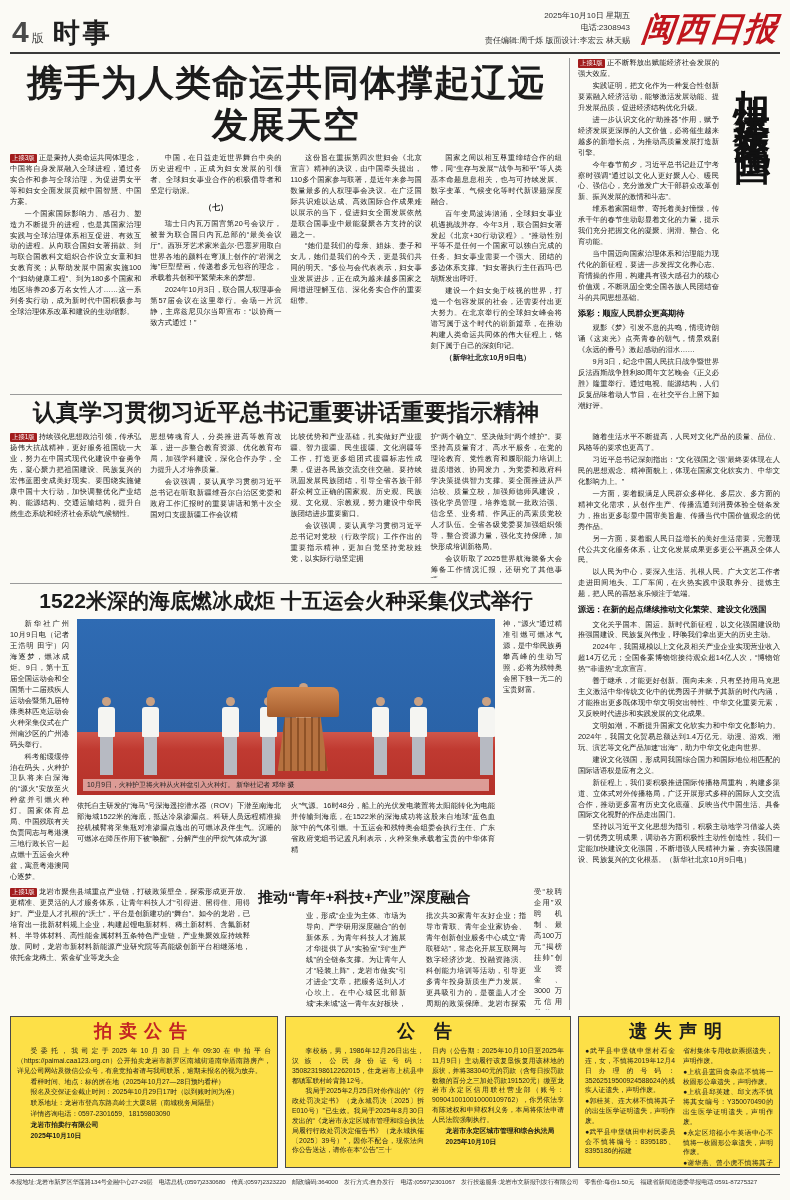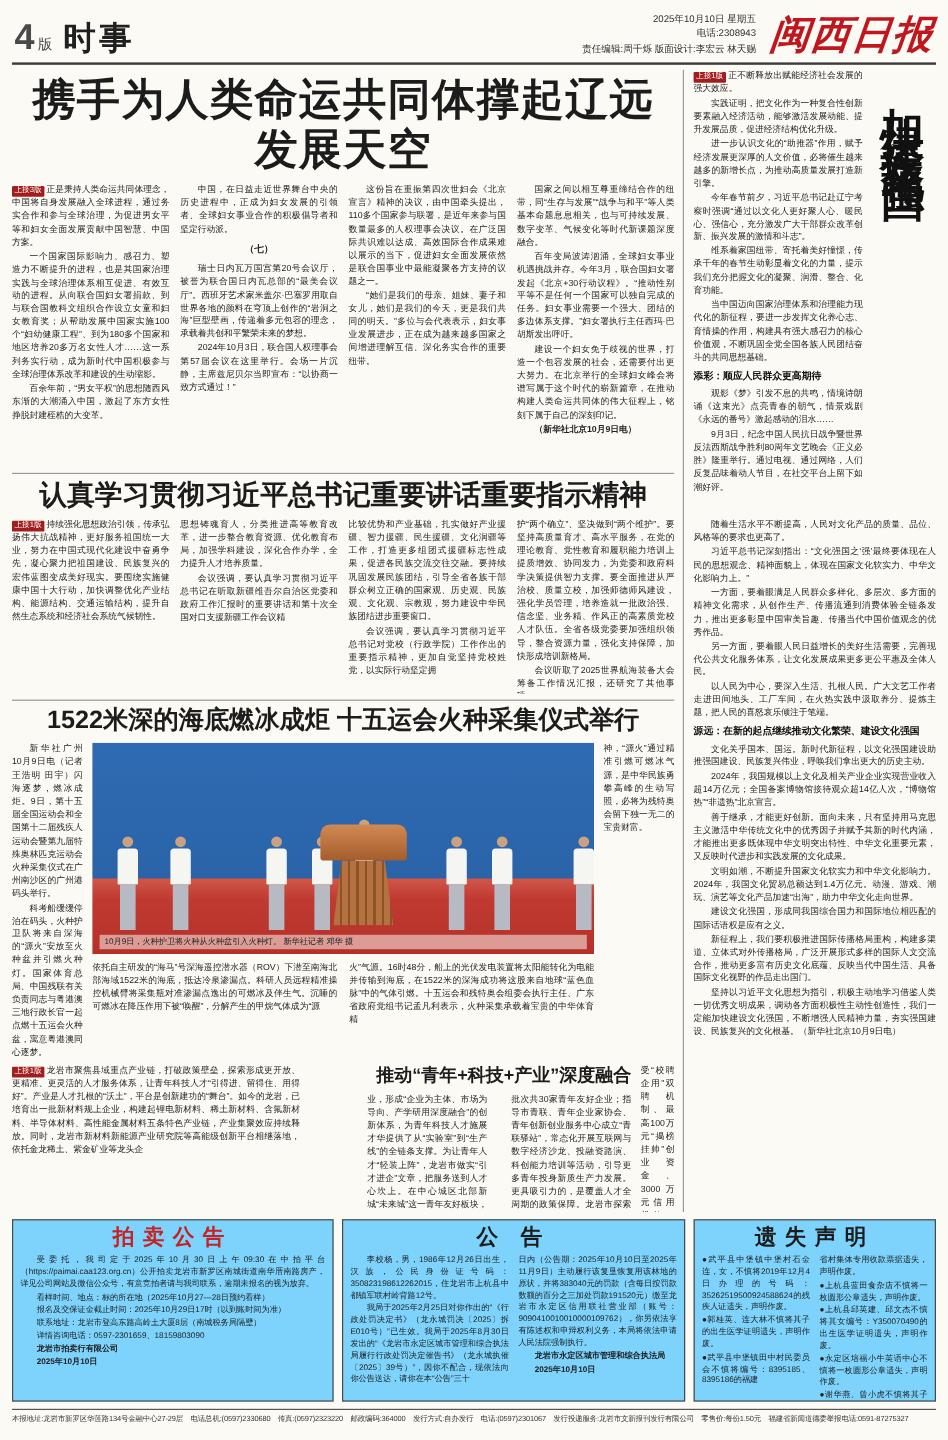--- a/index.html
+++ b/index.html
@@ -54,34 +54,34 @@
   .ped-base{width:50px;height:54px;margin:0 auto;
             background:repeating-linear-gradient(90deg,#b5713f 0 5px,#8e5227 5px 7px);
             clip-path:polygon(14% 0,86% 0,100% 100%,0 100%);}
   .cap{position:absolute;left:6px;right:6px;bottom:4px;background:rgba(252,243,238,0.55);
        font-size:6.8px;padding:1px 4px;color:#222;}
   .under{display:flex;gap:10px;margin-top:6px;height:74px;overflow:hidden;}
   .b-row{display:flex;gap:8px;margin-top:6px;height:172px;overflow:hidden;}
   .b-col1{width:140px;}
   .sub-article{flex:1;display:flex;gap:8px;}
   .sub-main{width:268px;}
-  .sub-h{font-size:15px;font-weight:900;text-align:right;margin:1px 0 5px;line-height:1.2;}
+  .sub-h{font-size:15px;font-weight:900;text-align:left;margin:1px 0 5px;line-height:1.2;}
   .sub-cols{display:flex;gap:20px;margin-left:48px;}
   .sub-col3{flex:1;}
   
   .vwrap{display:flex;gap:6px;}
   .rcol-text{width:141px;font-size:7.3px;line-height:1.5;text-align:justify;color:#222;}
   .vtitle{writing-mode:vertical-rl;text-orientation:upright;font-size:36px;font-weight:900;
           letter-spacing:9px;line-height:1.2;height:368px;margin:2px auto 0;color:#111;}
   .subhead{font-weight:bold;font-size:8.2px;margin:4px 0 3px;color:#111;}
   .wide{font-size:7.3px;line-height:1.5;text-align:justify;color:#222;margin-top:4px;}
   
   .notices{display:flex;gap:7px;margin-top:6px;height:152px;}
   .box{border:1.5px solid #4a4a4a;padding:4px 6px;box-sizing:border-box;overflow:hidden;
-       font-size:6.8px;line-height:1.45;text-align:justify;background:#7dd3fc;}
+       font-size:6.8px;line-height:1.45;text-align:justify;background:#fde047;}
   .box1{width:268px;}
   .box2{width:286px;}
   .box3{flex:1;}
   .box-title{text-align:center;font-size:18px;font-weight:900;letter-spacing:7px;margin:1px 0 4px;line-height:1.1;}
   .red{color:#c32323;}
   .cols2{display:flex;gap:8px;}
   .cols2 .bcol{flex:1;}
   
   .footer{border-top:1px solid #555;margin-top:6px;padding-top:3px;font-size:6.2px;color:#333;
           white-space:nowrap;overflow:hidden;letter-spacing:-0.1px;}
@@ -110,21 +110,20 @@
   <div class="main">
 
     <div class="leftarea">
 
       <div>
         <div class="h1">携手为人类命运共同体撑起辽远发展天空</div>
         <div class="cols a1cols">
           <div class="col">
             <p class="t0"><span class="tag">上接3版</span><span>正是秉持人类命运共同体理念，中国将自身发展融入全球进程，通过务实合作和参与全球治理，为促进男女平等和妇女全面发展贡献中国智慧、中国方案。</span></p>
             <p class="t">一个国家国际影响力、感召力、塑造力不断提升的进程，也是其国家治理实践与全球治理体系相互促进、有效互动的进程。从向联合国妇女署捐款、到与联合国教科文组织合作设立女童和妇女教育奖；从帮助发展中国家实施100个“妇幼健康工程”、到为180多个国家和地区培养20多万名女性人才……这一系列务实行动，成为新时代中国积极参与全球治理体系改革和建设的生动缩影。</p>
-            <p class="t">百余年前，“男女平权”的思想随西风东渐的大潮涌入中国，激起了东方女性挣脱封建桎梏的大变革。</p>
           </div>
           <div class="col">
             <p class="t">中国，在日益走近世界舞台中央的历史进程中，正成为妇女发展的引领者、全球妇女事业合作的积极倡导者和坚定行动派。</p>
             <p class="marker">（七）</p>
             <p class="t">瑞士日内瓦万国宫第20号会议厅，被誉为联合国日内瓦总部的“最美会议厅”。西班牙艺术家米盖尔·巴塞罗用取自世界各地的颜料在穹顶上创作的“岩洞之海”巨型壁画，传递着多元包容的理念，承载着共创和平繁荣未来的梦想。</p>
             <p class="t">2024年10月3日，联合国人权理事会第57届会议在这里举行。会场一片沉静，主席兹尼贝尔当即宣布：“以协商一致方式通过！”</p>
           </div>
           <div class="col">
             <p class="t">这份旨在重振第四次世妇会《北京宣言》精神的决议，由中国牵头提出，110多个国家参与联署，是近年来参与国数量最多的人权理事会决议。在广泛国际共识难以达成、高效国际合作成果难以展示的当下，促进妇女全面发展依然是联合国事业中最能凝聚各方支持的议题之一。</p>
             <p class="t">“她们是我们的母亲、姐妹、妻子和女儿，她们是我们的今天，更是我们共同的明天。”多位与会代表表示，妇女事业发展进步，正在成为越来越多国家之间增进理解互信、深化务实合作的重要纽带。</p>
@@ -260,21 +259,21 @@
       <div class="vwrap">
         <div class="rcol-text">
           <p class="t0"><span class="tag">上接1版</span><span>正不断释放出赋能经济社会发展的强大效应。</span></p>
           <p class="t">实践证明，把文化作为一种复合性创新要素融入经济活动，能够激活发展动能、提升发展品质，促进经济结构优化升级。</p>
           <p class="t">进一步认识文化的“助推器”作用，赋予经济发展更深厚的人文价值，必将催生越来越多的新增长点，为推动高质量发展打造新引擎。</p>
           <p class="t">今年春节前夕，习近平总书记赴辽宁考察时强调“通过以文化人更好聚人心、暖民心、强信心，充分激发广大干部群众改革创新、振兴发展的激情和斗志”。</p>
           <p class="t">维系着家国纽带、寄托着美好憧憬，传承千年的春节生动彰显着文化的力量，提示我们充分把握文化的凝聚、润滑、整合、化育功能。</p>
           <p class="t">当中国迈向国家治理体系和治理能力现代化的新征程，要进一步发挥文化养心志、育情操的作用，构建具有强大感召力的核心价值观，不断巩固全党全国各族人民团结奋斗的共同思想基础。</p>
           <div class="subhead">添彩：顺应人民群众更高期待</div>
           <p class="t">观影《梦》引发不息的共鸣，情境诗朗诵《这束光》点亮青春的朝气，情景戏剧《永远的番号》激起感动的泪水……</p>
-          <p class="t">9月3日，纪念中国人民抗日战争暨世界反法西斯战争胜利80周年文艺晚会《正义必胜》隆重举行。通过电视、通过网络，人们反复品味着动人节目，在社交平台上留下如潮好评。</p>
+          <p class="t">9月3日，纪念中国人民抗日战争暨世界反法西斯战争胜利80周年文艺晚会《正义必胜》隆重举行。通过电视、能源结构，人们反复品味着动人节目，在社交平台上留下如潮好评。</p>
         </div>
         <div class="vtitle">加快建设文化强国</div>
       </div>
       <div class="wide">
         <p class="t">随着生活水平不断提高，人民对文化产品的质量、品位、风格等的要求也更高了。</p>
         <p class="t">习近平总书记深刻指出：“文化强国之‘强’最终要体现在人民的思想观念、精神面貌上，体现在国家文化软实力、中华文化影响力上。”</p>
         <p class="t">一方面，要着眼满足人民群众多样化、多层次、多方面的精神文化需求，从创作生产、传播流通到消费体验全链条发力，推出更多彰显中国审美旨趣、传播当代中国价值观念的优秀作品。</p>
         <p class="t">另一方面，要着眼人民日益增长的美好生活需要，完善现代公共文化服务体系，让文化发展成果更多更公平惠及全体人民。</p>
         <p class="t">以人民为中心，要深入生活、扎根人民。广大文艺工作者走进田间地头、工厂车间，在火热实践中汲取养分、提炼主题，把人民的喜怒哀乐倾注于笔端。</p>
         <div class="subhead">源远：在新的起点继续推动文化繁荣、建设文化强国</div>

